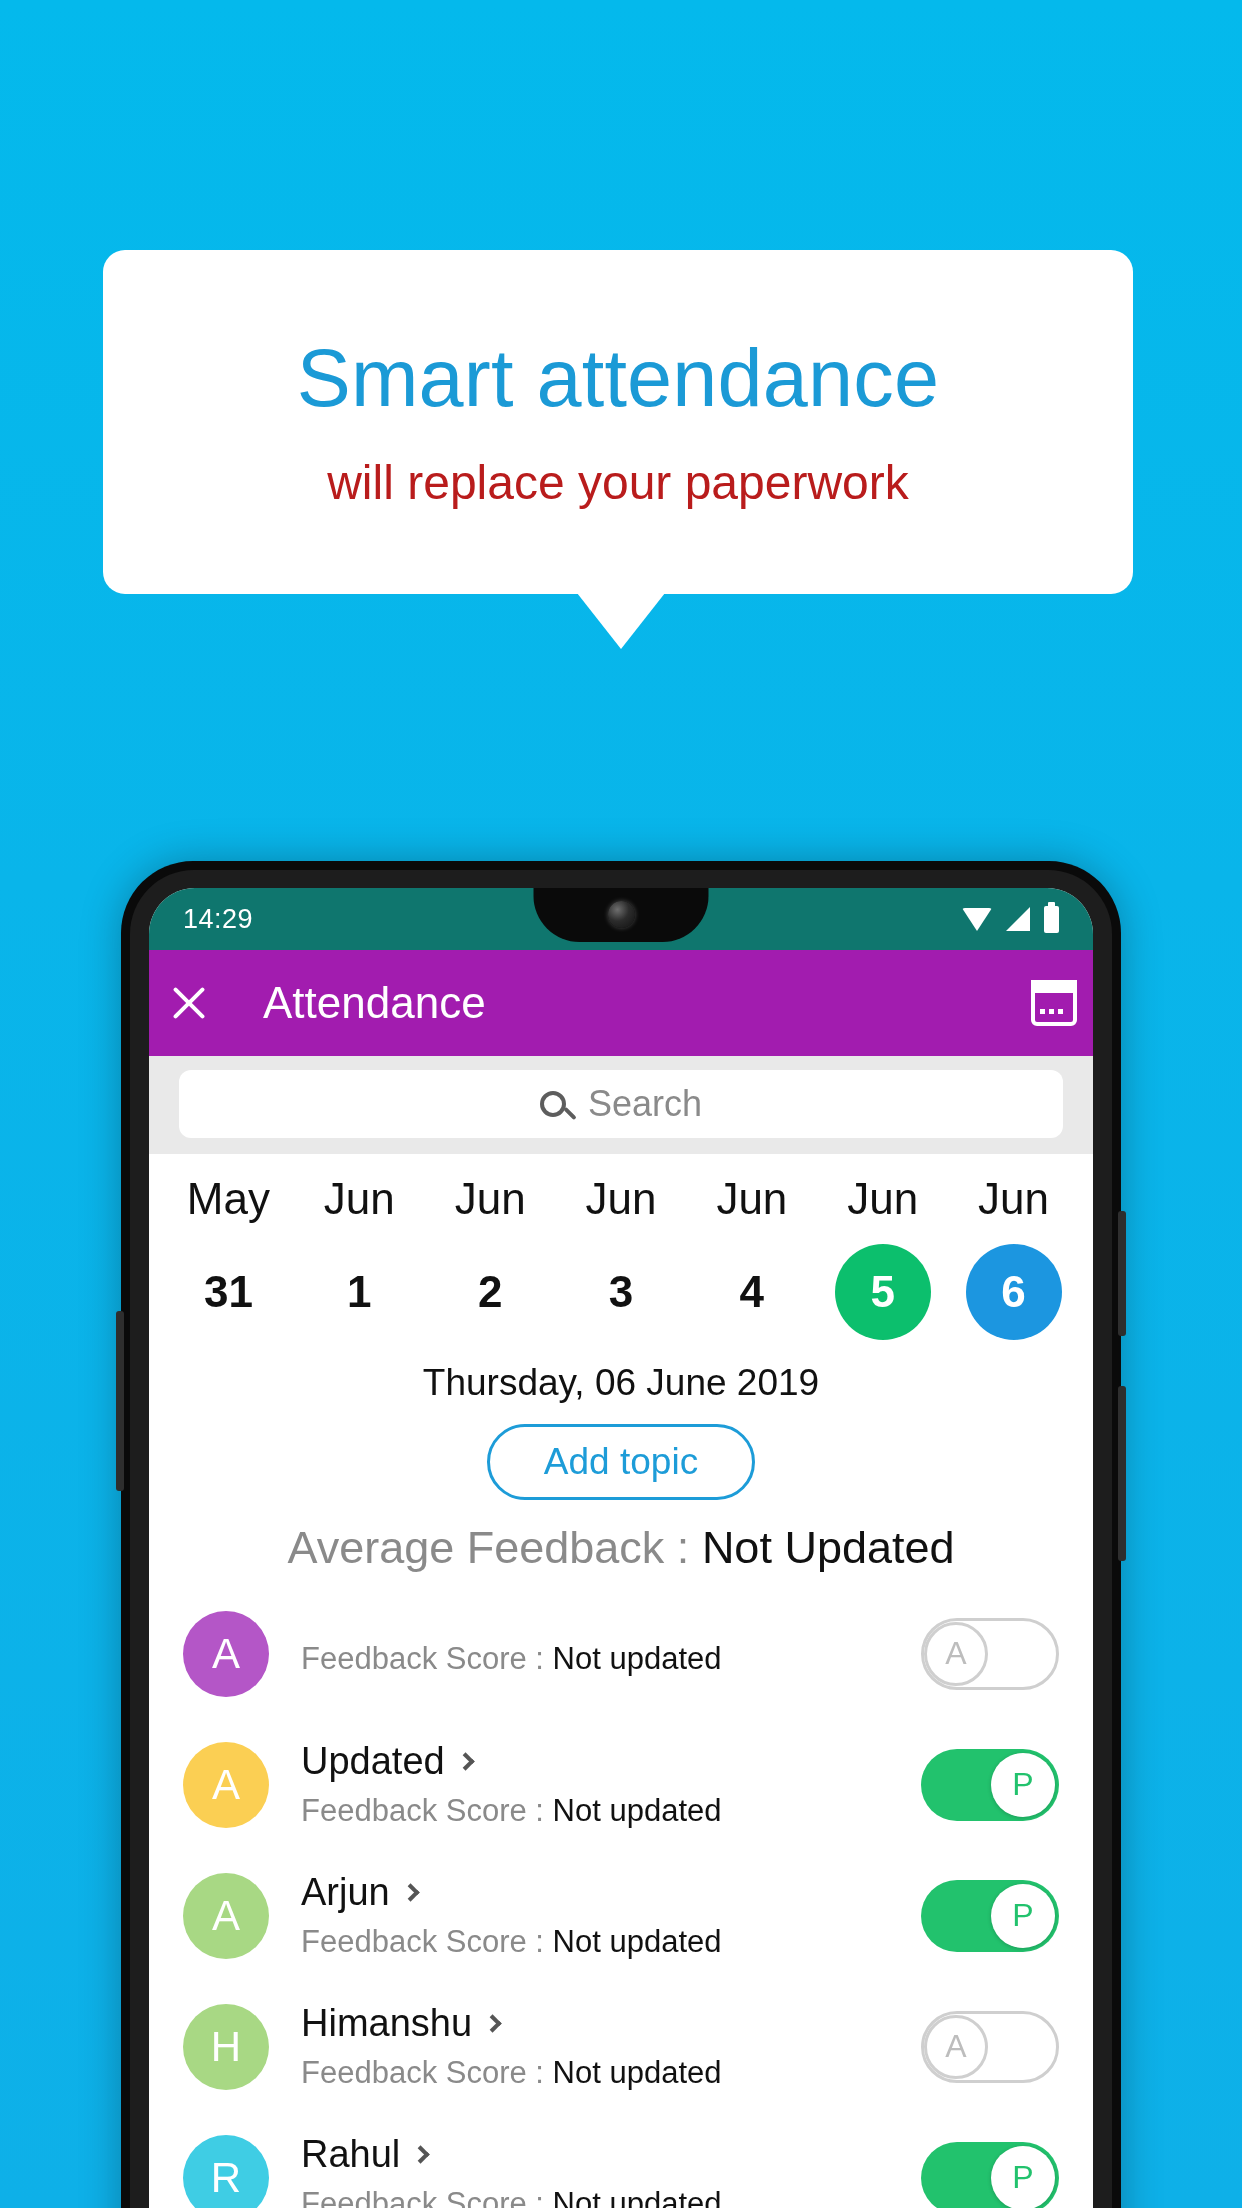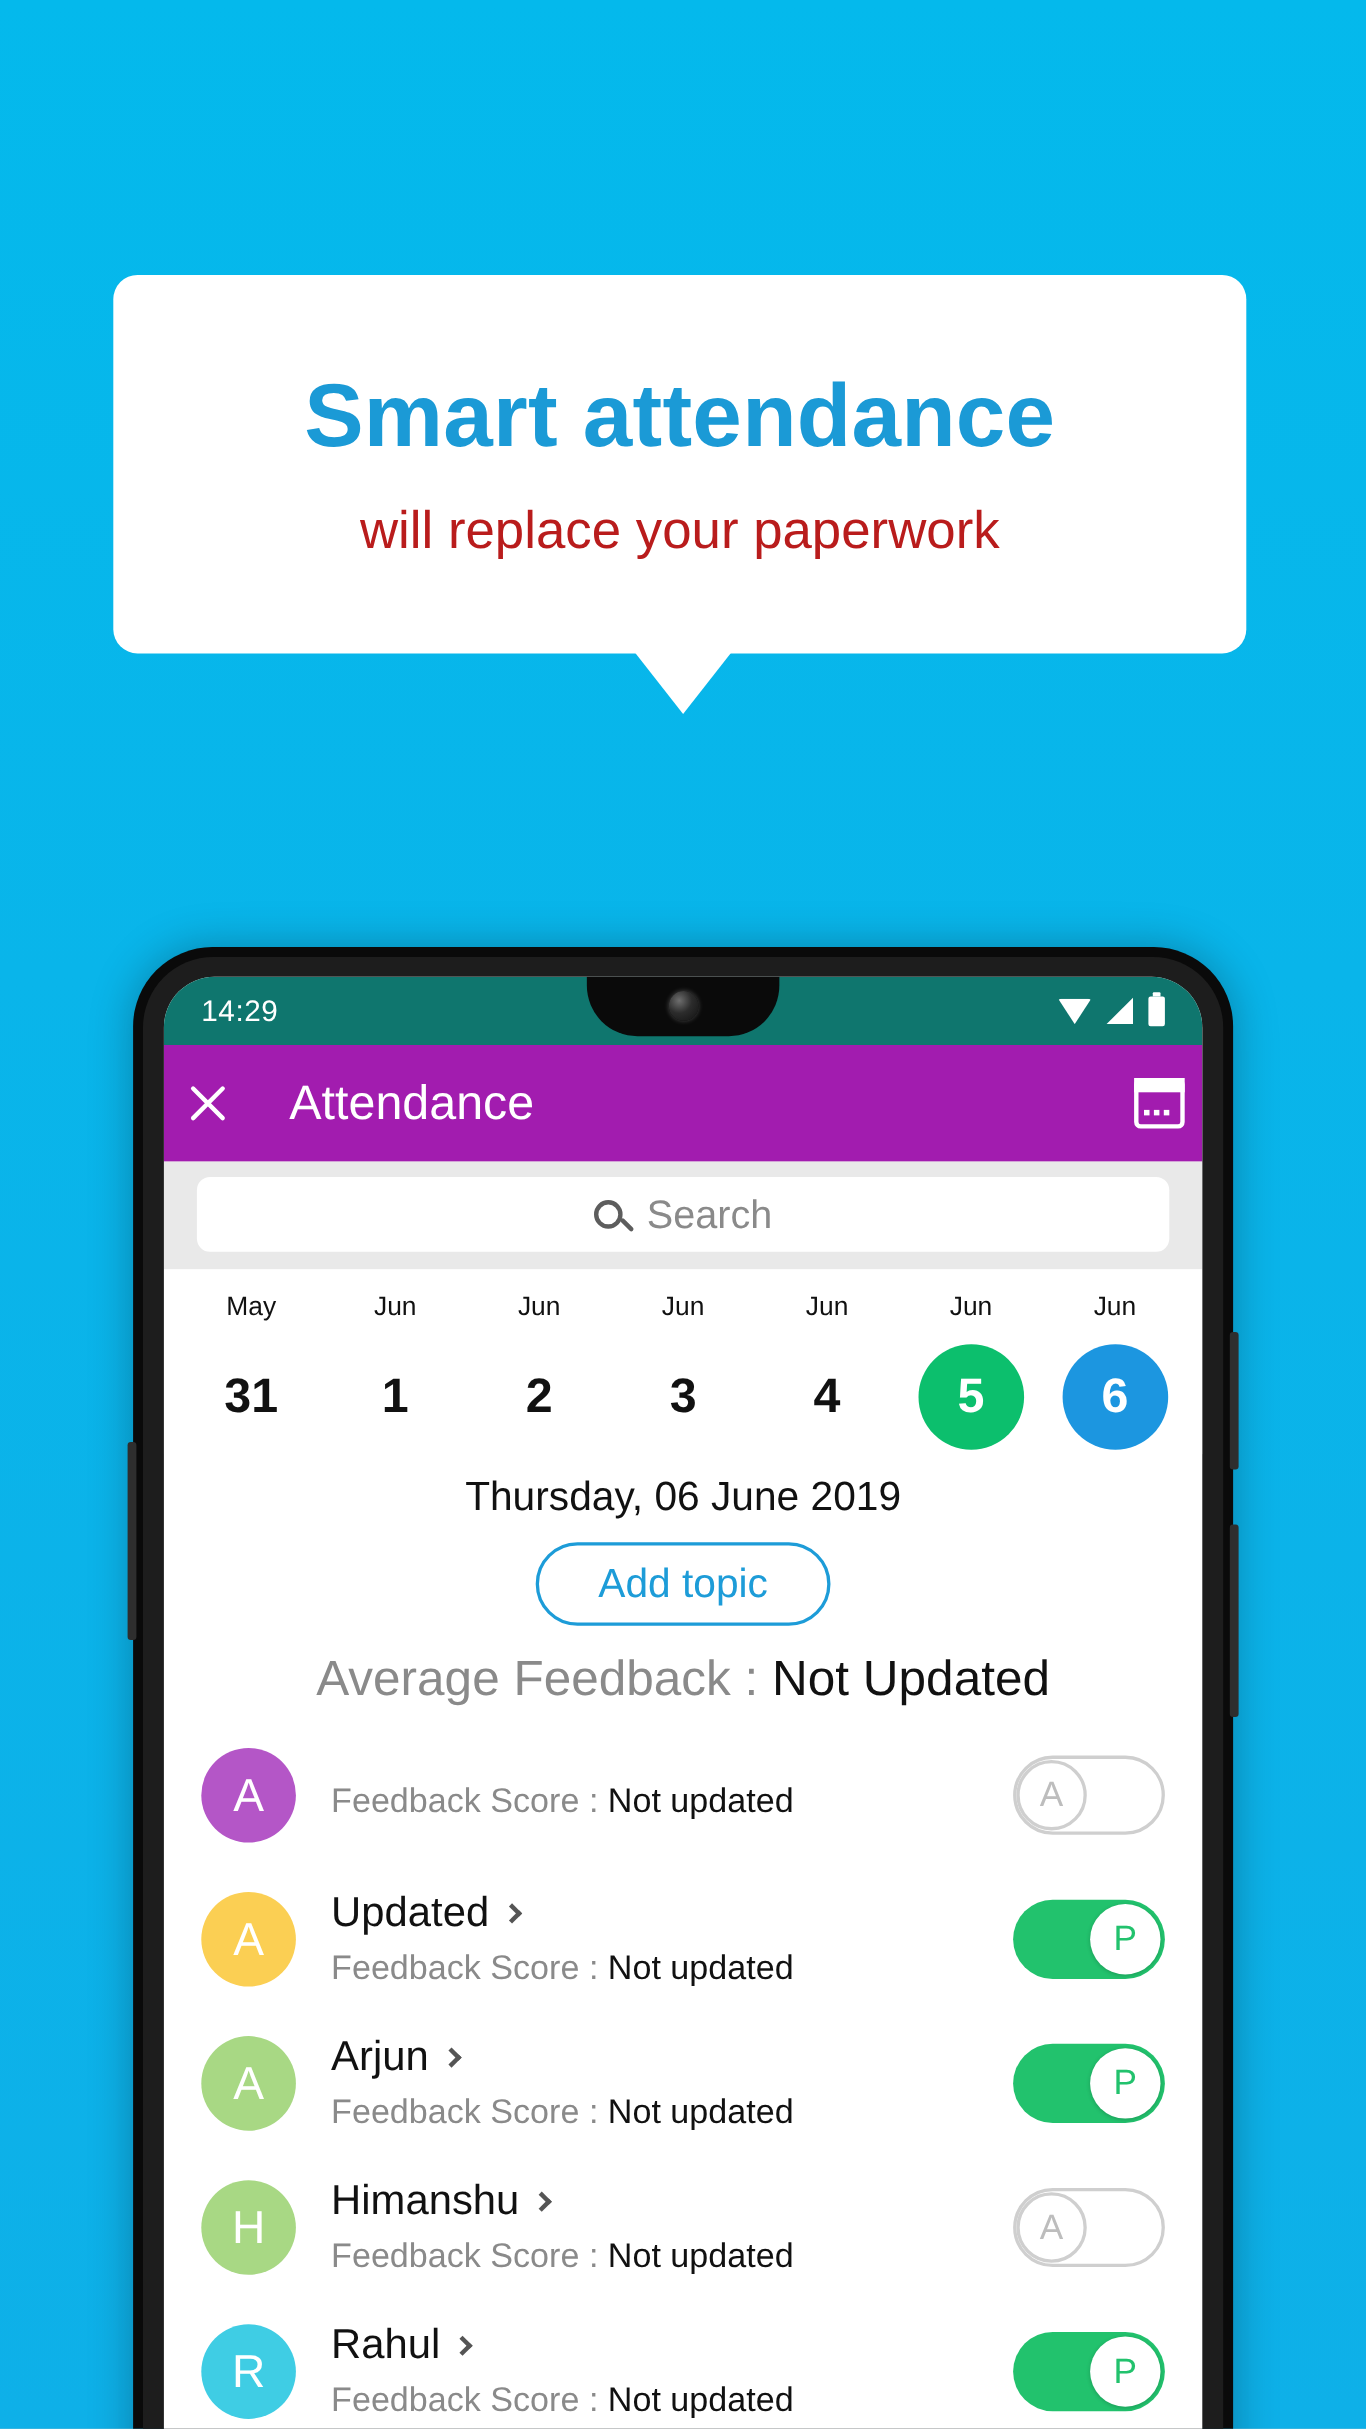--- a/index.html
+++ b/index.html
@@ -23,21 +23,21 @@
     height: 344px;
     background: #ffffff;
     border-radius: 22px;
     display: flex;
     flex-direction: column;
     align-items: center;
     justify-content: center;
   }
   .bubble-title {
     font-size: 81px;
-    font-weight: 700;
+    font-weight: 400;
     color: #1b9ad6;
     letter-spacing: 0.2px;
     line-height: 1.1;
     white-space: nowrap;
   }
   .bubble-sub {
     margin-top: 32px;
     font-size: 48px;
     font-weight: 400;
     color: #b91c1c;
@@ -251,21 +251,21 @@
     padding: 20px 14px 4px 14px;
     background: #ffffff;
   }
   .date-cell {
     flex: 1;
     display: flex;
     flex-direction: column;
     align-items: center;
   }
   .date-month {
-    font-size: 24px;
+    font-size: 44px;
     color: #111111;
     font-weight: 400;
     margin-bottom: 20px;
   }
   .date-num {
     width: 96px; height: 96px;
     border-radius: 50%;
     display: flex;
     align-items: center;
     justify-content: center;

